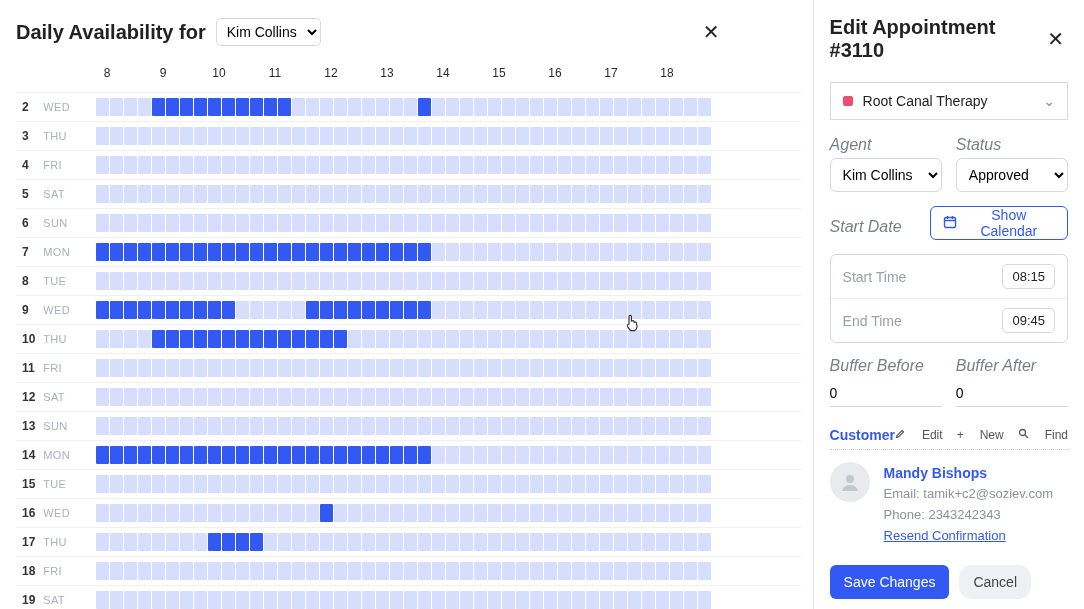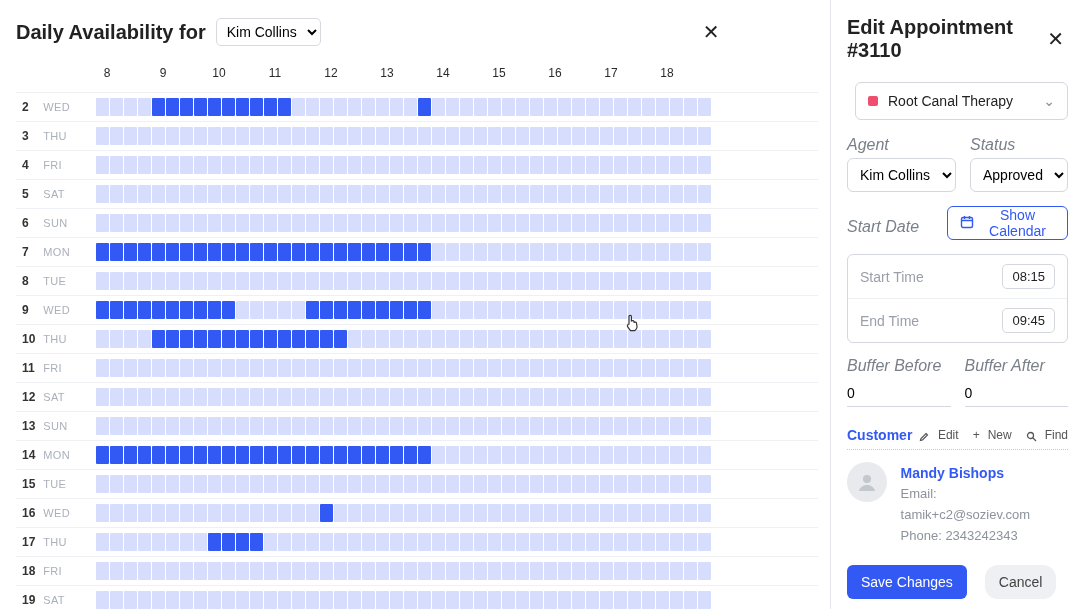--- a/index.html
+++ b/index.html
@@ -106,29 +106,28 @@
     display: flex;
     align-items: center;
     margin-bottom: 20px;
   }
   .right-title {
     font-size: 20px;
     font-weight: 600;
   }
   .svc-box {
     border: 1px solid #d4d7dd;
-    border-radius: 6px;
+    border-radius: 1px;
     padding: 10px 12px;
     display: flex;
     align-items: center;
     justify-content: space-between;
     font-size: 14px;
     margin-bottom: 16px;
     cursor: pointer;
-    margin-left: 8px;
   }
   .svc-left { display: flex; align-items: center; gap: 10px; }
   .svc-dot {
     width: 10px; height: 10px; border-radius: 2px; background: #ef4e6e;
   }
   .chev { color: #8a8f99; }
   .form-row { display: flex; gap: 14px; margin-bottom: 14px; }
   .form-col { flex: 1; display: flex; flex-direction: column; }
   .field-label { font-size: 16px; color: #7a808a; margin-bottom: 4px; font-style: italic; }
   .select-shell {
@@ -184,34 +183,34 @@
 
   .customer-head {
     display: flex;
     align-items: center;
     justify-content: space-between;
     margin-bottom: 6px;
     margin-top: 6px;
   }
   .cust-title { color: #3259f3; font-weight: 600; font-size: 14px; }
   .cust-actions { display: flex; gap: 14px; font-size: 12px; color: #555; }
-  .cust-actions span { cursor: pointer; display: inline-flex; align-items: flex-end; gap: 8px;}
+  .cust-actions span { cursor: pointer; display: inline-flex; align-items: flex-start; gap: 16px;}
   .dotted-sep { border: none; border-top: 1px dotted #c4c8d0; margin: 0 0 12px 0; }
   .cust-body { display: flex; gap: 14px; }
   .avatar {
     width: 40px; height: 40px; border-radius: 50%;
     background: #e8eaee; display: flex; align-items: center; justify-content: center;
     color: #b9bec7;
   }
   .cust-info { font-size: 13px; line-height: 1.6; }
   .cust-name { color: #3259f3; font-weight: 600; font-size: 14px; }
   .muted { color: #8d929c; }
   .cust-info a { color: #3259f3; text-decoration: underline; }
 
-  .footer-actions { display: flex; gap: 18px; margin-top: 18px; }
+  .footer-actions { display: flex; gap: 10px; margin-top: 18px; }
   .btn-primary {
     background: #3259f3; color: #fff; border: none;
     border-radius: 6px; padding: 9px 14px; font-size: 14px; cursor: pointer;
   }
   .btn-secondary {
     background: #eef0f3; color: #444; border: none;
     border-radius: 13px; padding: 9px 14px; font-size: 14px; cursor: pointer;
   }
   .cursor-hand {
     position: absolute;
@@ -1240,20 +1239,21 @@
     <div class="cust-info">
       <div class="cust-name">Mandy Bishops</div>
       <div>
         <span class="muted">Email:</span>
         <span class="muted">tamik+c2@soziev.com</span>
       </div>
       <div>
         <span class="muted">Phone:</span>
         <span class="muted">2343242343</span>
       </div>
+      <div><a href="#">Resend Confirmation</a></div>
     </div>
   </div>
 
   <div class="footer-actions">
     <button class="btn-primary">Save Changes</button>
     <button class="btn-secondary">Cancel</button>
   </div>
 </div>
 
 </body></html>

